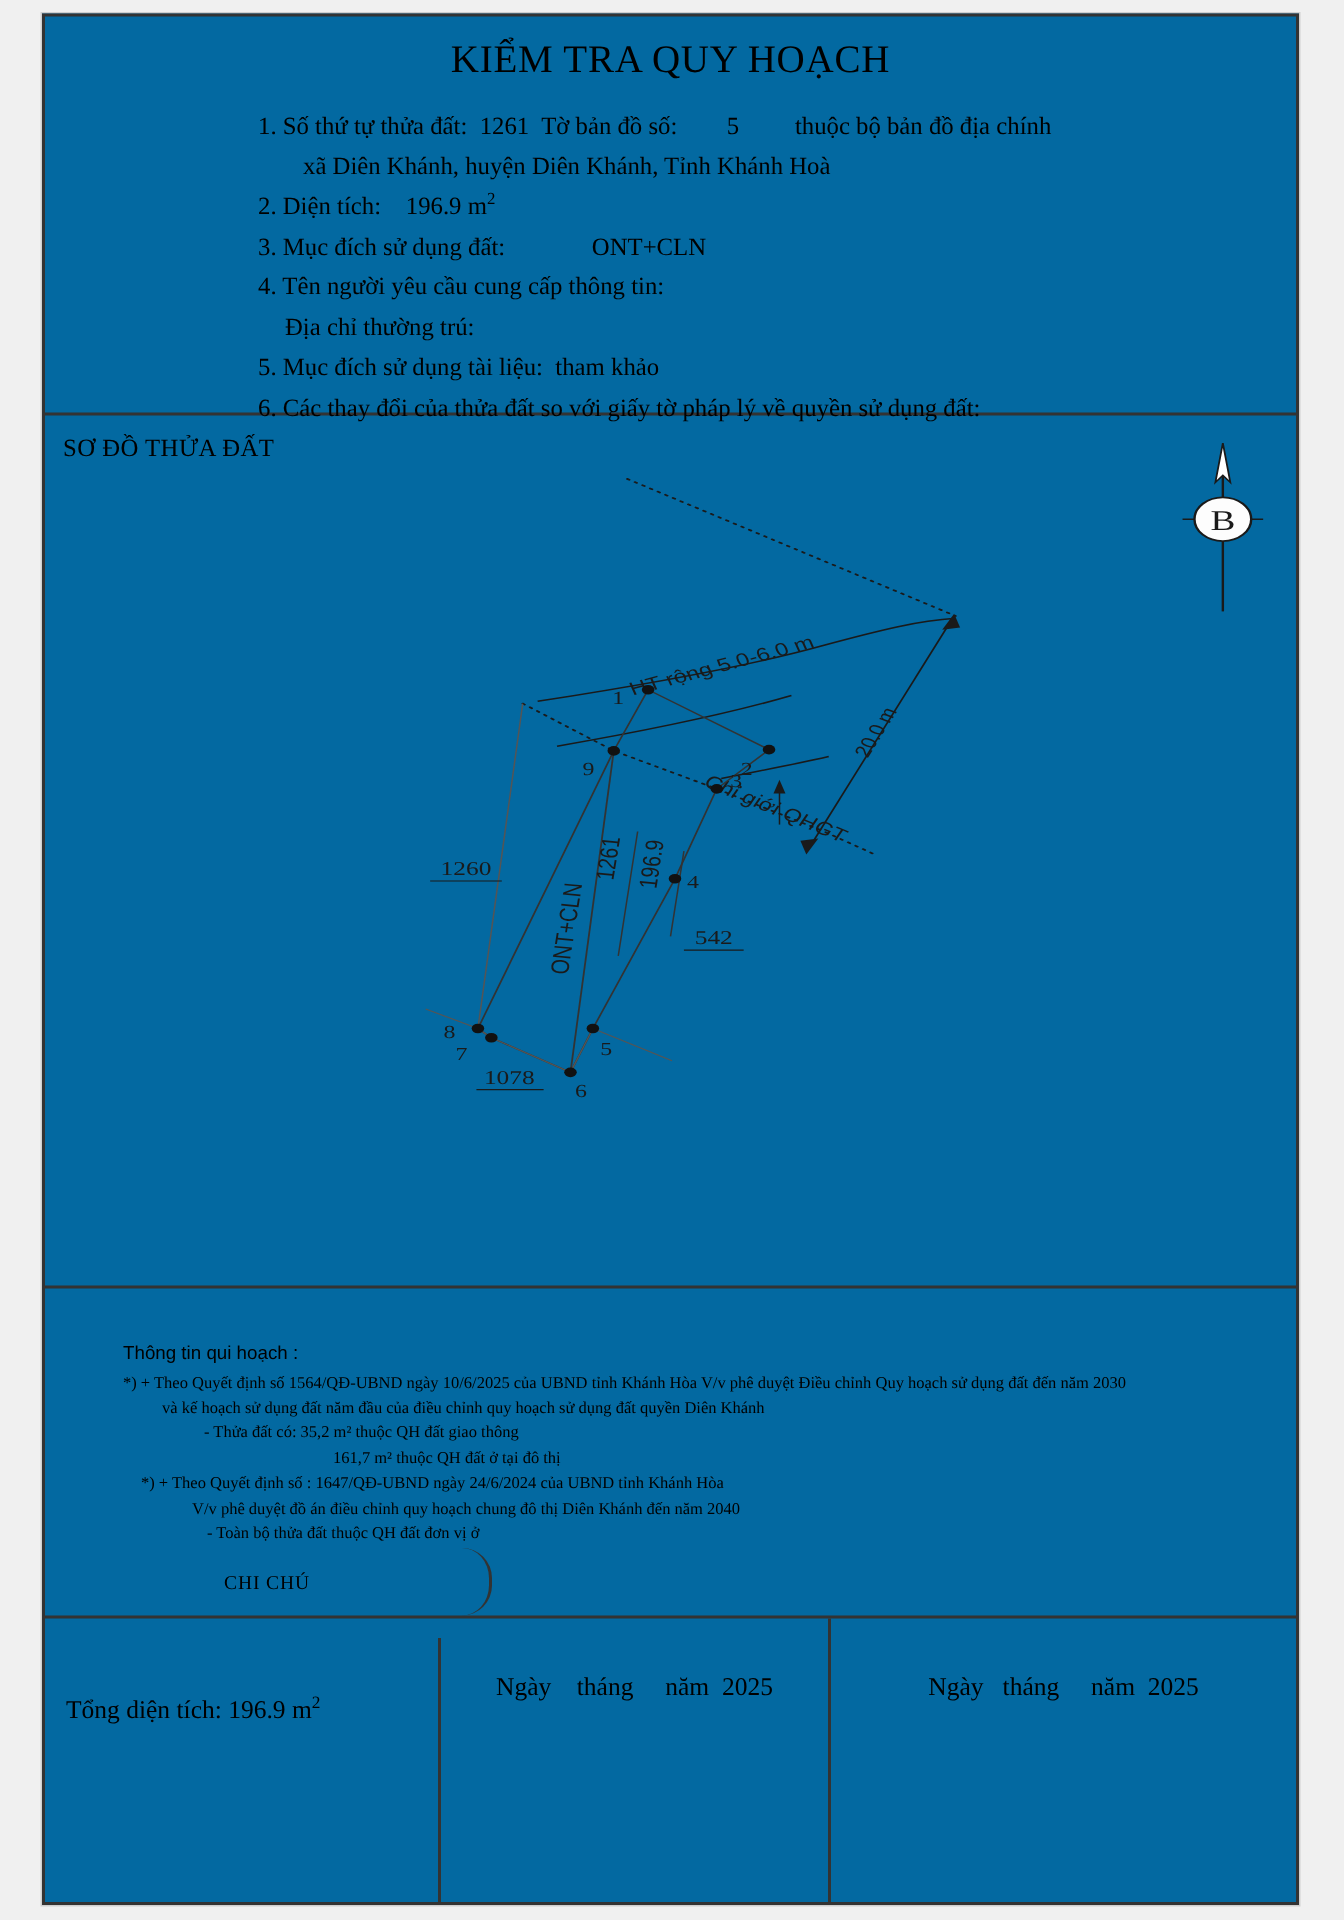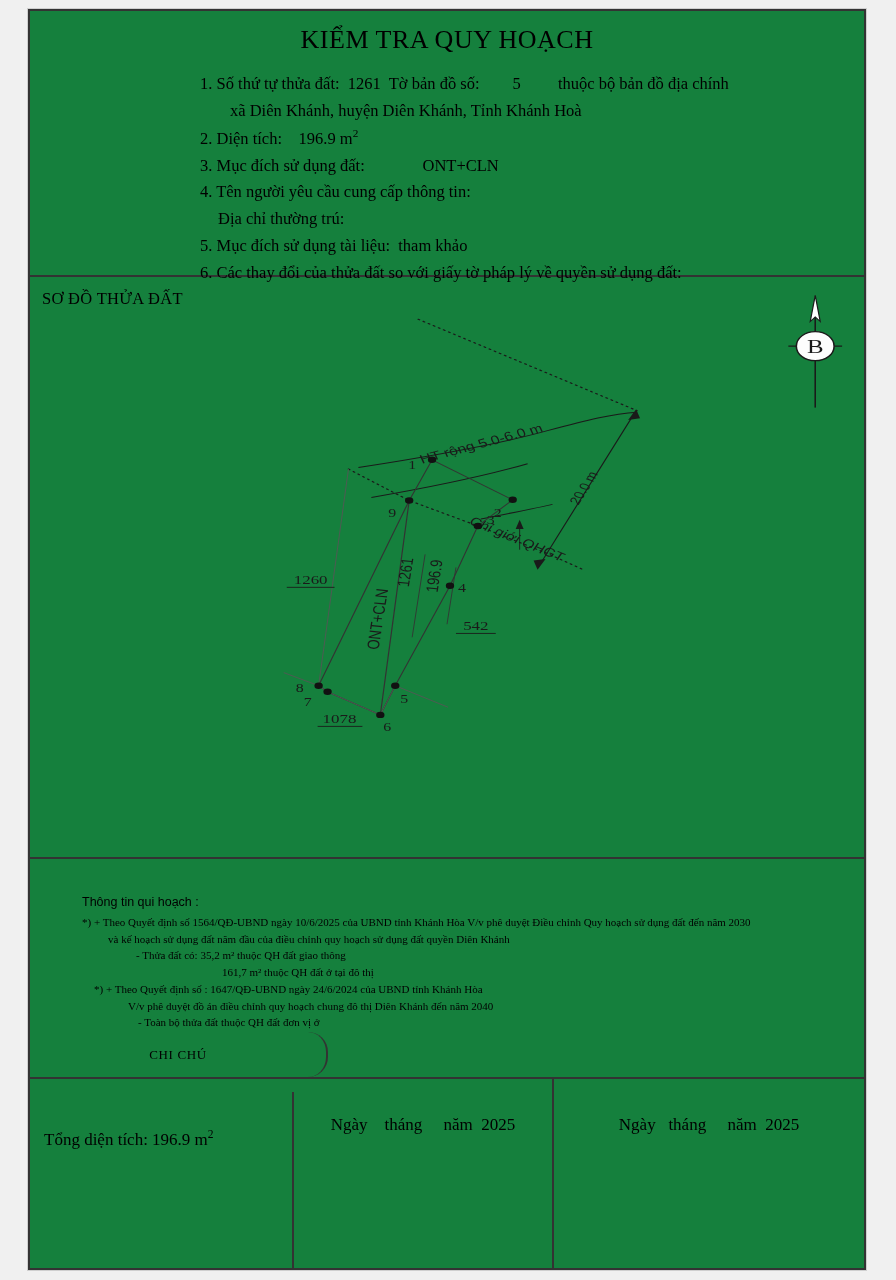--- a/index.html
+++ b/index.html
@@ -13,21 +13,21 @@
     font-family: "Liberation Serif", serif;
     position: relative;
     overflow: hidden;
   }
   .page {
     position: absolute;
     left: 28px;
     top: 9px;
     width: 838px;
     height: 1261px;
-    background: #15803d;
+    background: #0369a1;
     border: 2px solid #333;
     box-sizing: border-box;
     box-shadow: 0 0 0 1px #cfcfcf;
   }
 
   
   .header-block {
     position: absolute;
     left: 0; top: 0; right: 0;
     height: 266px;
@@ -39,21 +39,20 @@
     font-size: 26px;
     letter-spacing: 0.5px;
     margin-top: 14px;
     font-family: "Liberation Serif", serif;
   }
   .info-list {
     margin-top: 16px;
     padding-left: 142px;
     font-size: 16.5px;
     line-height: 1.62;
-    margin-left: 28px;
   }
   .info-line { white-space: pre; }
   .info-line.indent-1 { padding-left: 30px; }
   .info-line.indent-2 { padding-left: 18px; }
   sup { font-size: 0.68em; vertical-align: super; }
 
   
   .map-block {
     position: absolute;
     left: 0;

